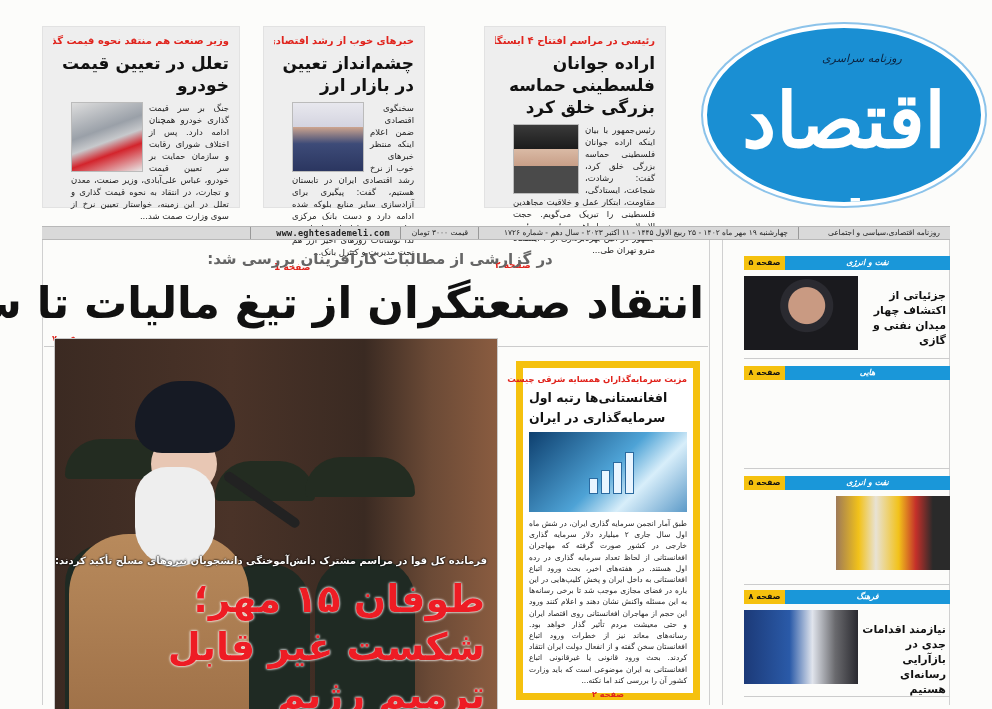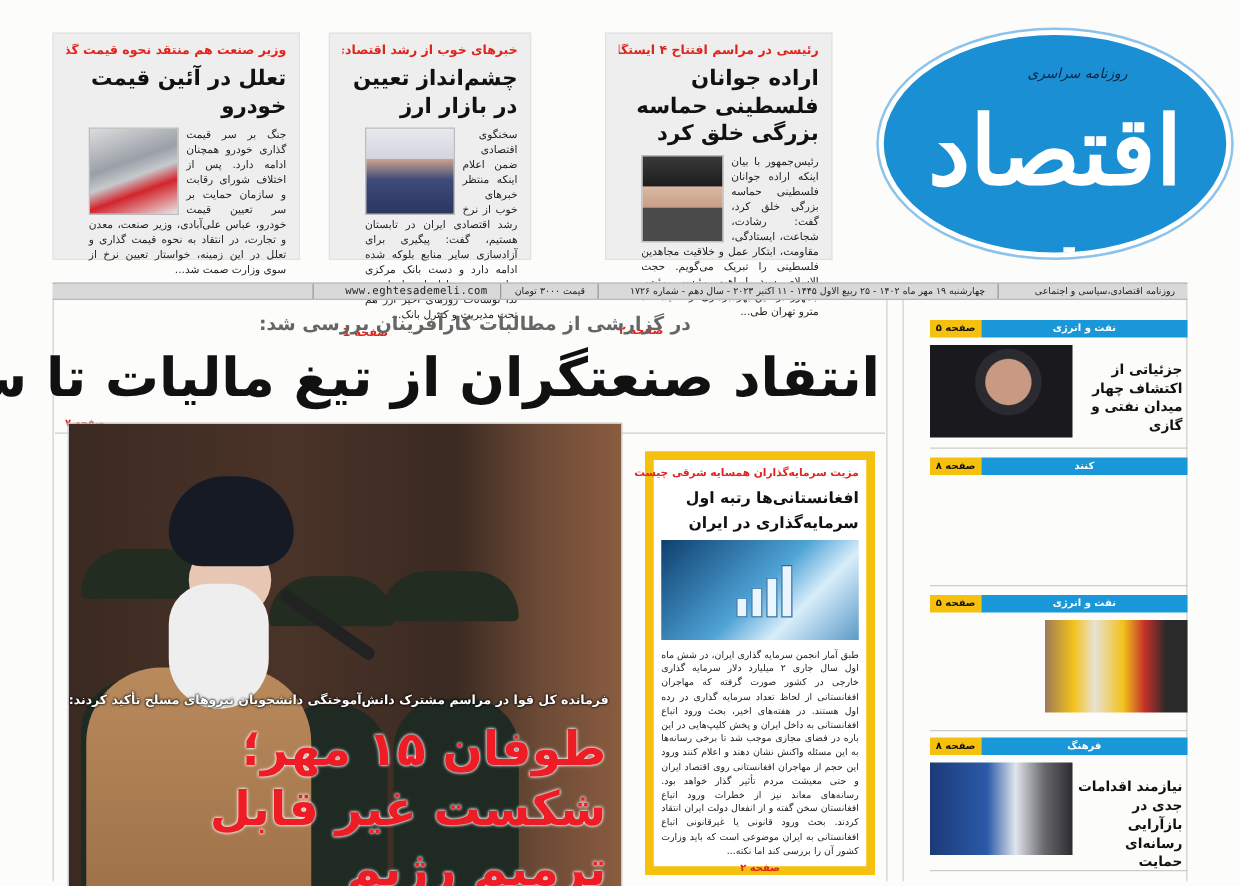--- a/index.html
+++ b/index.html
@@ -15,21 +15,21 @@
   .teaser .page { color: #e0231c; font-size: 9px; font-weight: bold; margin-top: 4px; text-align: left; }
 
   
   .logo { position: absolute; left: 703px; top: 24px; width: 282px; height: 182px; border-radius: 50%; border: 4px solid #fff; box-shadow: 0 0 0 2px #8cc3ea; background: #1a8fd3; overflow: hidden; }
   .logo .subtitle { position: absolute; top: 24px; left: 115px; color: #0b2340; font-size: 11px; font-style: italic; font-family: "DejaVu Serif", serif; }
   .logo .name { position: absolute; top: 38px; left: 0; width: 100%; text-align: center; color: #fff; font-size: 76px; font-weight: bold; font-family: "DejaVu Serif", serif; line-height: 110px; }
 
   
   .infobar { position: absolute; top: 226px; left: 42px; width: 908px; height: 14px; background: #d9d9d9; border-top: 1px solid #b8b8b8; border-bottom: 1px solid #b8b8b8; font-size: 7.5px; line-height: 12px; color: #222; display: flex; }
   .infobar span { padding: 0 10px; border-left: 1px solid #999; white-space: nowrap; }
-  .infobar .url { font-family: "DejaVu Sans Mono", monospace; font-weight: normal; font-size: 8.5px; letter-spacing: 0.3px; padding-left: 48px; }
+  .infobar .url { font-family: "DejaVu Sans Mono", monospace; font-weight: bold; font-size: 8.5px; letter-spacing: 0.3px; padding-left: 48px; }
 
   
   .main-frame { position: absolute; left: 42px; top: 240px; width: 668px; height: 465px; border-left: 1px solid #d0d0d0; border-right: 1px solid #d0d0d0; }
   .side-frame { position: absolute; left: 722px; top: 240px; width: 228px; height: 465px; border-left: 1px solid #d0d0d0; border-right: 1px solid #d0d0d0; }
 
   .kicker-main { position: absolute; top: 250px; left: 60px; width: 640px; text-align: center; color: #666; font-size: 15px; font-weight: bold; }
   .headline-main { position: absolute; top: 272px; left: 48px; width: 656px; text-align: center; font-size: 43px; font-weight: bold; color: #111; letter-spacing: -1px; line-height: 62px; white-space: nowrap; }
   .page-main { position: absolute; top: 334px; left: 52px; color: #e0231c; font-size: 8px; font-weight: bold; }
   .hr-main { position: absolute; top: 346px; left: 44px; width: 664px; height: 1px; background: #ccc; }
 
@@ -43,30 +43,30 @@
   .lead-photo .soldier { position: absolute; width: 90px; height: 200px; background: #1f2a23; border-radius: 40px 40px 0 0; bottom: 0; }
   .lead-photo .cap { position: absolute; width: 100px; height: 40px; background: #232c21; border-radius: 50px 50px 6px 6px; }
   .lead-photo .mic { position: absolute; left: 170px; top: 130px; width: 90px; height: 10px; background: #222; transform: rotate(35deg); transform-origin: left; border-radius: 5px; }
   .lead-photo .caption { position: absolute; top: 216px; right: 10px; left: 10px; color: #fff; font-size: 10px; font-weight: bold; text-align: right; text-shadow: 0 0 2px #000, 0 0 2px #000; white-space: nowrap; }
   .lead-photo .title { position: absolute; top: 236px; right: 12px; left: 8px; color: #ee1c24; font-size: 38px; font-weight: bold; line-height: 48px; text-align: right; text-shadow: 0 0 3px #fff, 0 0 2px #fff; }
   .lead-photo .badge { position: absolute; left: 4px; bottom: 10px; width: 16px; height: 10px; background: #9cb4c8; font-size: 7px; color: #fff; text-align: center; }
 
   
   .ybox { position: absolute; left: 516px; top: 361px; width: 184px; height: 339px; border: 7px solid #f5c10e; border-top-width: 7px; background: #fff; padding: 6px 6px; }
   .ybox .kicker { color: #e0231c; font-size: 8.5px; font-weight: bold; text-align: right; white-space: nowrap; }
-  .ybox .headline { font-size: 12.5px; font-weight: bold; text-align: right; line-height: 20px; margin-top: 4px; }
+  .ybox .headline { font-size: 12.5px; font-weight: bold; text-align: left; line-height: 20px; margin-top: 4px; }
   .ybox .photo { width: 100%; height: 80px; margin-top: 4px; background: linear-gradient(135deg,#0e3f6e,#4ea3d6 50%,#d8eefa 70%,#5c9ac8); position: relative; overflow: hidden; }
   .ybox .photo .bar { position: absolute; bottom: 18px; width: 9px; background: #e9f5ff; border: 1px solid #2a6aa0; }
   .ybox .body { font-size: 7.5px; line-height: 11.2px; color: #222; margin-top: 6px; text-align: justify; }
   .ybox .page { color: #e0231c; font-size: 8px; font-weight: bold; text-align: center; margin-top: 4px; }
 
   
   .side-item { position: absolute; left: 744px; width: 206px; }
   .side-head { height: 14px; display: flex; font-size: 8px; line-height: 14px; }
-  .side-head .cat { flex: 1; background: #1a97d9; color: #fff; text-align: center; font-weight: bold; }
+  .side-head .cat { flex: 1; background: #1a97d9; color: #fff; text-align: center; font-weight: bold; font-style: italic; }
   .side-head .pg { width: 41px; background: #f5c10e; color: #111; font-weight: bold; text-align: center; }
   .side-body { display: flex; margin-top: 6px; }
   .side-body .txt { flex: 1; font-size: 11px; font-weight: bold; line-height: 15px; text-align: right; padding: 12px 4px 0 4px; color: #111; }
   .side-body .img { width: 114px; height: 74px; }
   .side-rule { position: absolute; left: 744px; width: 206px; height: 1px; background: #ccc; }
 </style>
 </head>
 <body>
 
 <div class="logo">
@@ -89,21 +89,21 @@
   <div class="headline">چشم‌انداز تعیین در بازار ارز</div>
   <div class="body">
     <div class="thumb" style="width:72px; background:linear-gradient(180deg,#e8e8ee 0%,#d4d4e0 35%,#c9a28e 36%,#3d4b78 60%,#2b3660 100%);"></div>
     <span>سخنگوی اقتصادی ضمن اعلام اینکه منتظر خبرهای خوب از نرخ رشد اقتصادی ایران در تابستان هستیم، گفت: پیگیری برای آزادسازی سایر منابع بلوکه شده ادامه دارد و دست بانک مرکزی برای مدیریت بازار ارز باز است. لذا توسانات روزهای اخیر ارز هم تحت مدیریت و کنترل بانک...</span>
   </div>
   <div class="page">صفحه 1</div>
 </div>
 
 <div class="teaser" style="left:42px; width:198px;">
   <div class="kicker">وزیر صنعت هم منتقد نحوه قیمت گذاری خودرو شد!</div>
-  <div class="headline">تعلل در آئین قیمت خودرو</div>
+  <div class="headline">تعلل در تعیین قیمت خودرو</div>
   <div class="body">
     <div class="thumb" style="width:72px; background:linear-gradient(160deg,#ddd 0%,#9aa0a8 40%,#c7c9cc 55%,#d3242c 70%,#e8e8e8 100%);"></div>
     <span>جنگ بر سر قیمت گذاری خودرو همچنان ادامه دارد. پس از اختلاف شورای رقابت و سازمان حمایت بر سر تعیین قیمت خودرو، عباس علی‌آبادی، وزیر صنعت، معدن و تجارت، در انتقاد به نحوه قیمت گذاری و تعلل در این زمینه، خواستار تعیین نرخ از سوی وزارت صمت شد...</span>
   </div>
   <div class="page">صفحه ۷</div>
 </div>
 
 <div class="infobar">
   <span style="width:152px; border-left:1px solid #999;">روزنامه اقتصادی،سیاسی و اجتماعی</span>
   <span style="width:320px;">چهارشنبه ۱۹ مهر ماه ۱۴۰۲ - ۲۵ ربیع الاول ۱۴۴۵ - ۱۱ اکتبر ۲۰۲۳ - سال دهم - شماره ۱۷۲۶</span>
@@ -157,21 +157,21 @@
   </div>
   <div class="side-body">
     <div class="txt">جزئیاتی از اکتشاف چهار میدان نفتی و گازی</div>
     <div class="img" style="background:radial-gradient(circle at 55% 40%,#c99a82 0 18px,#2a2a30 19px 26px,#1a1a1e 27px);"></div>
   </div>
 </div>
 <div class="side-rule" style="top:358px;"></div>
 
 <div class="side-item" style="top:366px;">
   <div class="side-head">
-    <div class="cat">کنند</div>
+    <div class="cat">هایی</div>
     <div class="pg">صفحه ۸</div>
   </div>
 </div>
 <div class="side-rule" style="top:468px;"></div>
 
 <div class="side-item" style="top:476px;">
   <div class="side-head">
     <div class="cat">نفت و انرژی</div>
     <div class="pg">صفحه ۵</div>
   </div>
@@ -180,17 +180,17 @@
   </div>
 </div>
 <div class="side-rule" style="top:584px;"></div>
 
 <div class="side-item" style="top:590px;">
   <div class="side-head">
     <div class="cat">فرهنگ</div>
     <div class="pg">صفحه ۸</div>
   </div>
   <div class="side-body">
-    <div class="txt">نیازمند اقدامات جدی در بازآرایی رسانه‌ای حمایت</div>
+    <div class="txt">نیازمند اقدامات جدی در بازآرایی رسانه‌ای هستیم</div>
     <div class="img" style="background:linear-gradient(90deg,#1c3a78 0%,#2a5aa8 40%,#e0e4ec 60%,#6a6a6e 80%,#2a2a30 100%);"></div>
   </div>
 </div>
 <div class="side-rule" style="top:696px;"></div>
 
 </body></html>

